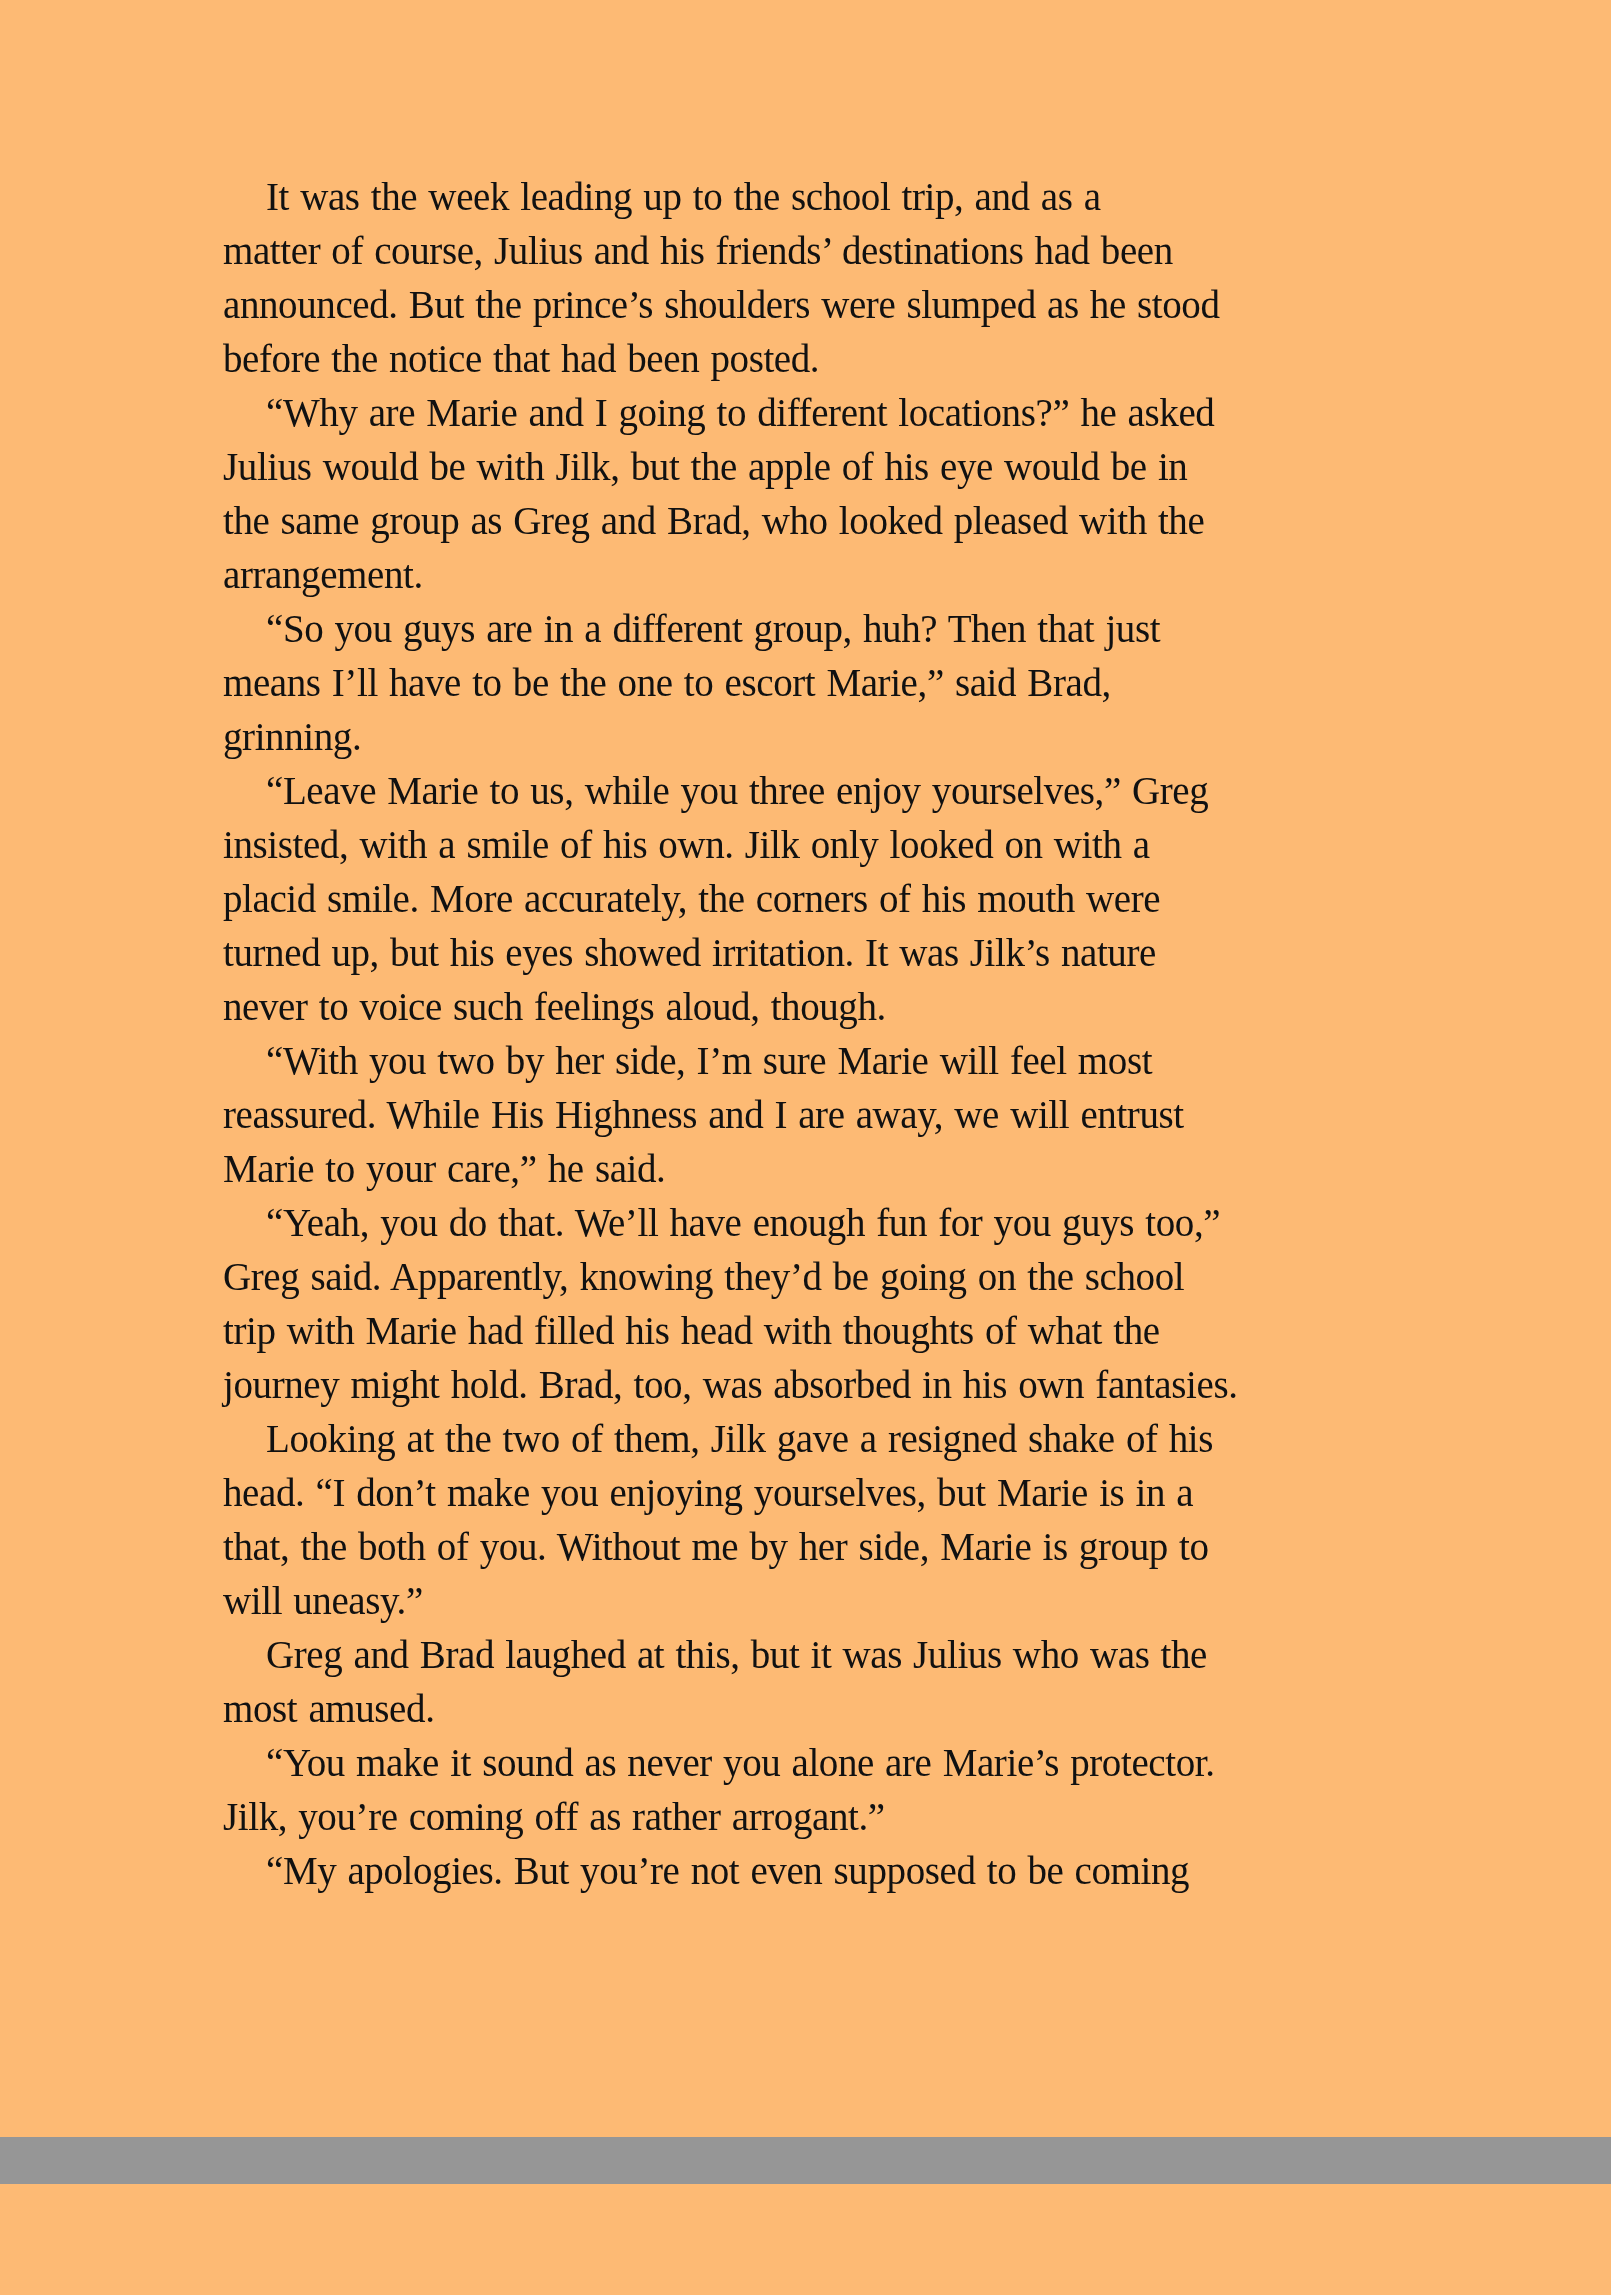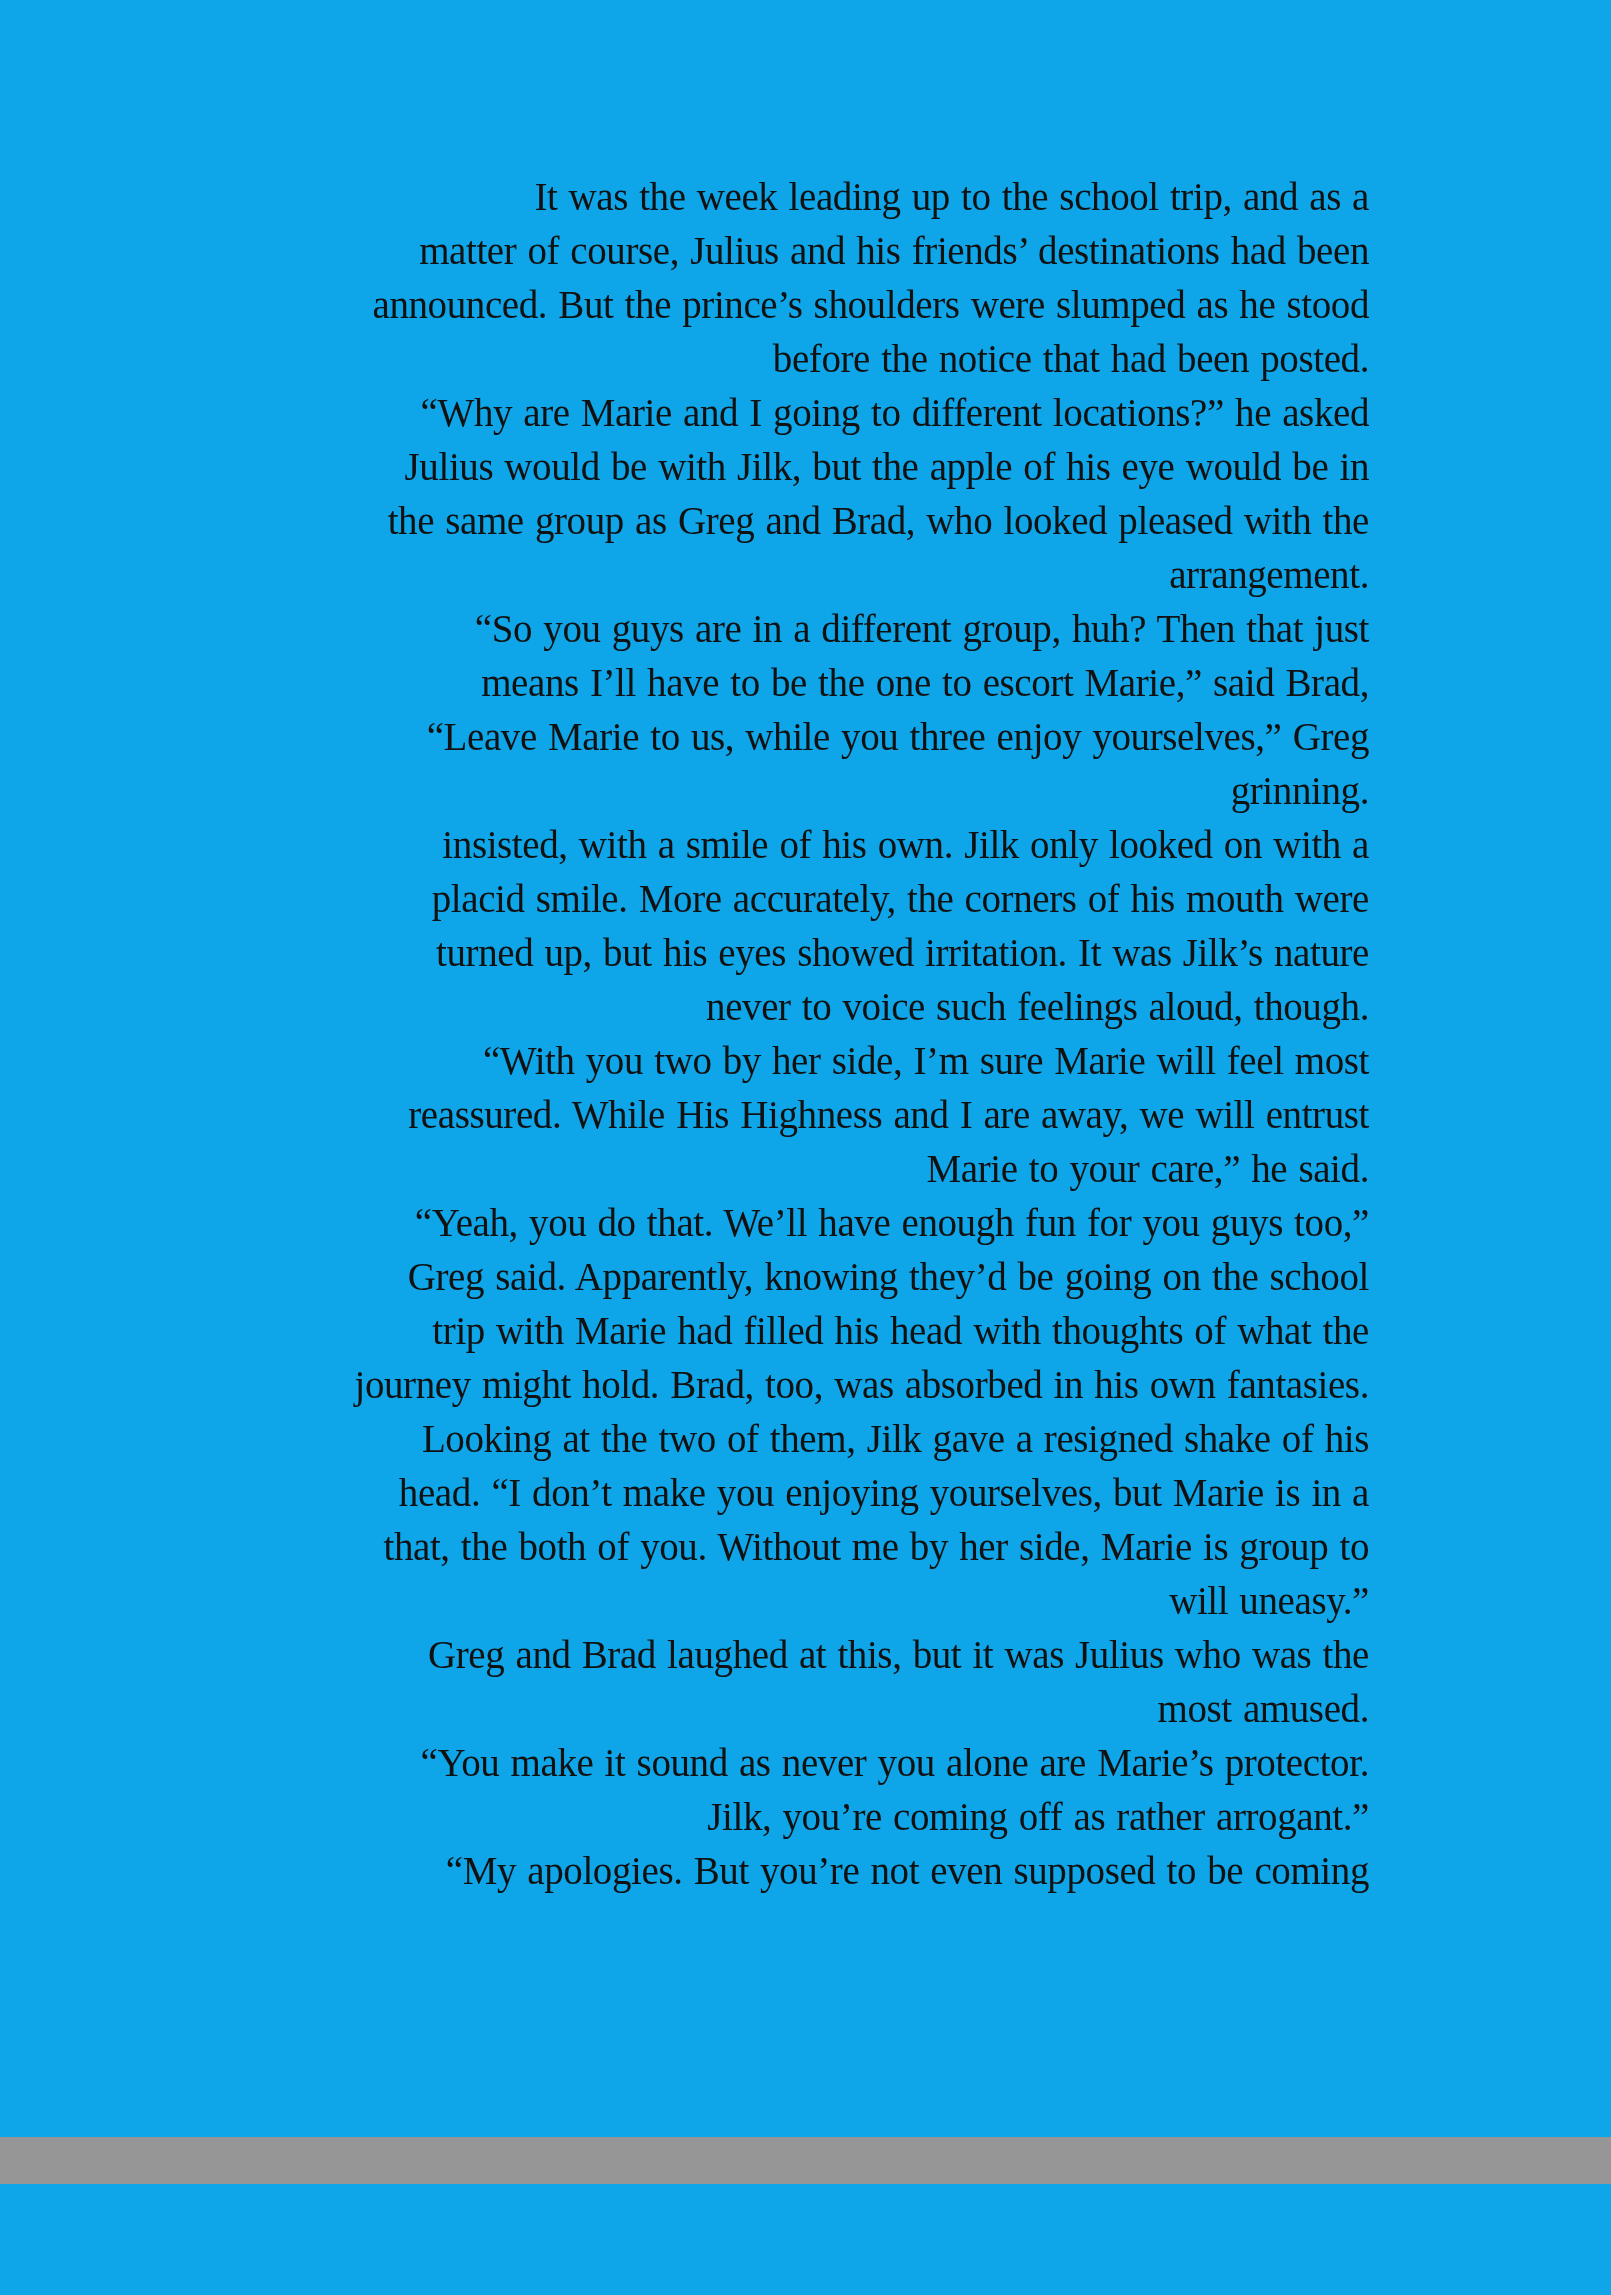--- a/index.html
+++ b/index.html
@@ -38,34 +38,34 @@
     left: 0;
     top: 2137px;
     width: 1611px;
     height: 47px;
     background: #969696;
   }
 </style>
 </head>
 <body>
 
-<div class="page" style="background: #0ea5e9; text-align: right;">
+<div class="page" style="background: #fdba74;">
   <div class="text-block" id="text-block" style="color: rgb(17, 17, 17);">
       <div class="line indent">It was the week leading up to the school trip, and as a</div>
       <div class="line">matter of course, Julius and his friends’ destinations had been</div>
       <div class="line">announced. But the prince’s shoulders were slumped as he stood</div>
       <div class="line">before the notice that had been posted.</div>
       <div class="line indent">“Why are Marie and I going to different locations?” he asked</div>
       <div class="line">Julius would be with Jilk, but the apple of his eye would be in</div>
       <div class="line">the same group as Greg and Brad, who looked pleased with the</div>
       <div class="line">arrangement.</div>
       <div class="line indent">“So you guys are in a different group, huh? Then that just</div>
       <div class="line">means I’ll have to be the one to escort Marie,” said Brad,</div>
+      <div class="line">grinning.</div>
       <div class="line indent">“Leave Marie to us, while you three enjoy yourselves,” Greg</div>
-      <div class="line">grinning.</div>
       <div class="line">insisted, with a smile of his own. Jilk only looked on with a</div>
       <div class="line">placid smile. More accurately, the corners of his mouth were</div>
       <div class="line">turned up, but his eyes showed irritation. It was Jilk’s nature</div>
       <div class="line">never to voice such feelings aloud, though.</div>
       <div class="line indent">“With you two by her side, I’m sure Marie will feel most</div>
       <div class="line">reassured. While His Highness and I are away, we will entrust</div>
       <div class="line">Marie to your care,” he said.</div>
       <div class="line indent">“Yeah, you do that. We’ll have enough fun for you guys too,”</div>
       <div class="line">Greg said. Apparently, knowing they’d be going on the school</div>
       <div class="line">trip with Marie had filled his head with thoughts of what the</div>

